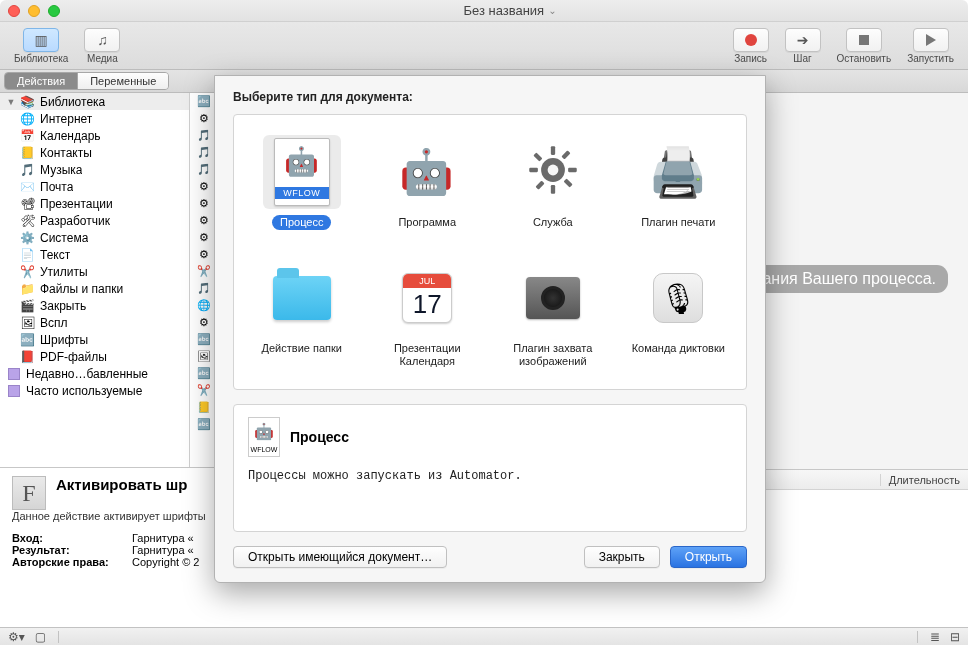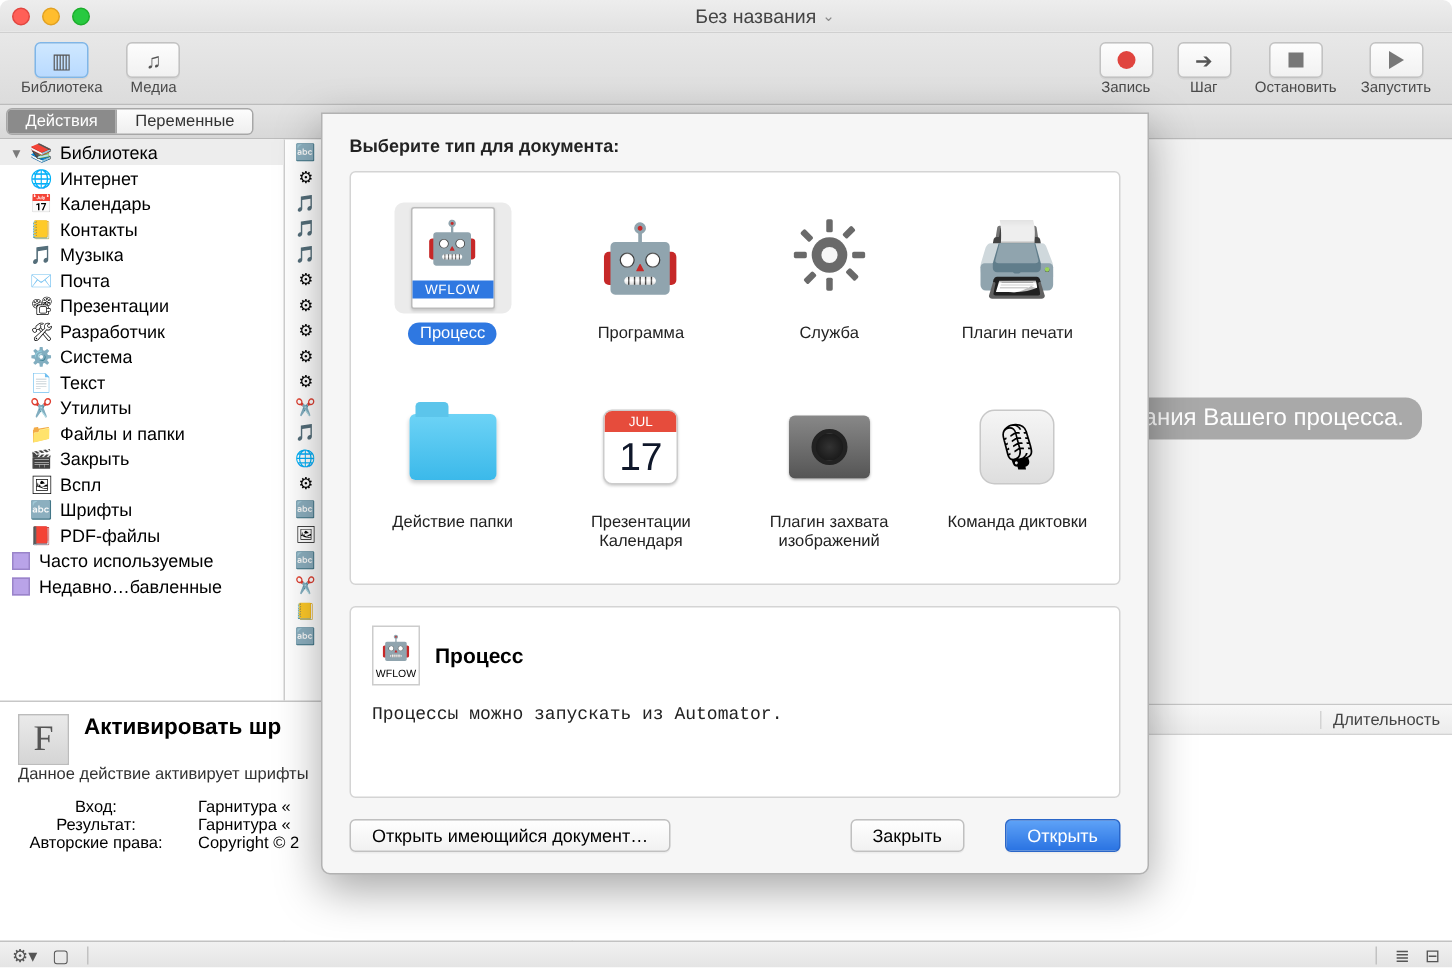--- a/index.html
+++ b/index.html
@@ -60,21 +60,21 @@
 .log-header { height: 20px; background: linear-gradient(#f7f7f7,#ececec); border-bottom: 1px solid #d3d3d3; display: flex; align-items: center; font-size: 11px; color: #444; padding: 0 8px; justify-content: flex-end;}
 .log-header .dur { border-left: 1px solid #d3d3d3; padding-left: 8px; }
 
 
 .info-panel { position: absolute; left: 0; bottom: 18px; width: 382px; height: 160px; background: #fff; border-top: 1px solid #c7c7c7; padding: 8px 12px; font-size: 11px; }
 .info-panel .big-f { width: 34px; height: 34px; background: linear-gradient(#eaeaea,#d5d5d5); border: 1px solid #bcbcbc; display: inline-flex; align-items: center; justify-content: center; font-family: serif; font-size: 24px; color: #555; float: left; margin-right: 10px; }
 .info-panel h2 { font-size: 15px; font-weight: 600; margin-bottom: 6px; white-space: nowrap; overflow: hidden;}
 .info-panel .desc { clear: both; margin-top: 8px; color: #333; }
 .info-panel .meta { margin-top: 10px; }
 .info-panel .meta div { display: flex; }
-.info-panel .meta .k { width: 120px; text-align: center; font-weight: 400; padding-right: 16px; }
+.info-panel .meta .k { width: 120px; text-align: left; font-weight: 700; padding-right: 16px; }
 .info-panel .meta .v { flex:1; white-space: nowrap; overflow:hidden;}
 .info-panel .rights { padding-left: 126px; }
 
 
 .bottom-bar { position: absolute; bottom: 0; left: 0; right: 0; height: 18px; background: linear-gradient(#f1f1f1,#e4e4e4); border-top: 1px solid #c2c2c2; display: flex; align-items: center; padding: 0 8px; font-size: 12px; color: #555; gap: 10px;}
 .bottom-bar .sep { width:1px; height:12px; background:#c2c2c2; margin:0 2px; }
 .bottom-bar .bicon { display:inline-flex; }
 
 
 .modal-overlay { position: absolute; top: 75px; left: 214px; width: 552px; height: 508px; background: #f6f6f6; border: 1px solid #b2b2b2; border-radius: 0 0 6px 6px; box-shadow: 0 10px 30px rgba(0,0,0,0.35); display: flex; flex-direction: column; padding: 14px 18px; }
@@ -86,21 +86,21 @@
 .type-item .label { font-size: 11px; text-align: center; line-height: 1.2; color: #222; padding: 1px 8px; border-radius: 8px; }
 .type-item.selected .label { background: #2f78e1; color: #fff; }
 
 .type-desc { background: #fff; border: 1px solid #d4d4d4; border-radius: 4px; padding: 12px 14px; margin-top: 14px; flex: 1; }
 .type-desc-head { display: flex; align-items: center; gap: 10px; }
 .type-desc-head .mini { width: 32px; height: 40px; border:1px solid #ccc; background:#fff; display:flex; align-items:flex-end; justify-content:center; font-size:7px; padding-bottom:3px; position:relative;}
 .type-desc-head .mini::before { content:"🤖"; position:absolute; top:4px; font-size:16px;}
 .type-desc-head h3 { font-size: 14px; font-weight: 700; }
 .type-desc p { font-size: 12px; margin-top: 12px; color: #222; font-family: Liberation Mono, monospace; }
 
-.modal-buttons { display: flex; gap: 27px; margin-top: 14px; align-items: flex-start; }
+.modal-buttons { display: flex; gap: 10px; margin-top: 14px; align-items: flex-start; }
 .modal-buttons .flex { flex: 1; }
 .mac-btn { background: linear-gradient(#fefefe,#f1f1f1); border: 1px solid #c0c0c0; border-radius: 4px; padding: 3px 14px; font-size: 12px; box-shadow: 0 1px 0 rgba(0,0,0,0.04);}
 .mac-btn.primary { background: linear-gradient(#5ea2f7,#2a73e2); color: #fff; border-color: #2a66c8; }
 
 
 .doc-icon { width: 56px; height: 68px; background: #fff; border: 1px solid #bbb; border-radius: 2px; position: relative; box-shadow: 0 1px 2px rgba(0,0,0,0.15); display:flex; flex-direction:column; align-items:center; justify-content:space-between; padding:6px 0;}
 .doc-icon .robot { font-size: 28px; }
 .doc-icon .band { width: 100%; background: #2f78e1; color: #fff; font-size: 9px; text-align: center; padding: 1px 0; letter-spacing: 0.5px;}
 .app-icon { width: 56px; height: 56px; display:flex; align-items:center; justify-content:center; font-size: 44px; }
 .gear-icon svg { width: 54px; height: 54px; }
@@ -243,27 +243,27 @@
         <div class="lib-row child">
           <span class="ic">📕</span>
           <span class="txt">PDF-файлы</span>
         </div>
       </div>
     <div id="lib-smart">
         <div class="lib-row">
           <span class="ic">
             <span class="purple-sq"></span>
           </span>
-          <span class="txt">Часто используемые</span>
+          <span class="txt">Недавно…бавленные</span>
         </div>
         <div class="lib-row">
           <span class="ic">
             <span class="purple-sq"></span>
           </span>
-          <span class="txt">Недавно…бавленные</span>
+          <span class="txt">Часто используемые</span>
         </div>
       </div>
   </div>
 
   <div class="col-actions">
     <div id="action-list">
         <div class="action-row">
           <span class="ic">🔤</span>
           <span class="txt">Актив</span>
         </div>

